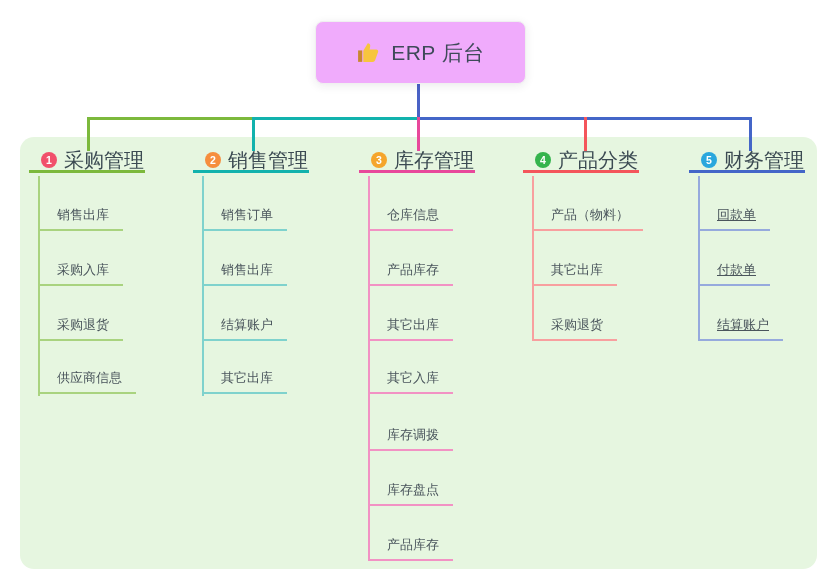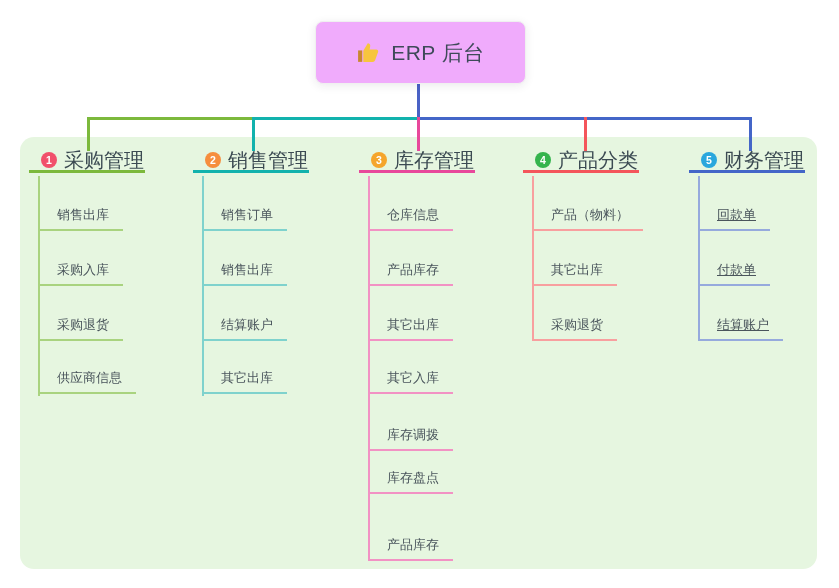--- a/index.html
+++ b/index.html
@@ -27,21 +27,21 @@
   .drop-5{left:749px;background:var(--b4);}
 
   
   .branch{position:absolute;top:0;height:588px;z-index:5;}
   .colA{left:29px}.colB{left:193px}.colC{left:359px}.colD{left:523px}.colE{left:689px}
   .bheader{position:absolute;top:150px;left:0;width:116px;height:23px;display:flex;align-items:center;gap:7px;padding-left:12px;box-sizing:border-box;border-bottom:3px solid;cursor:pointer;}
   .btitle{font-size:20px;font-weight:500;color:#3b4a52;white-space:nowrap;}
   .badge{width:16px;height:16px;border-radius:50%;color:#fff;font-size:10.5px;font-weight:700;display:flex;align-items:center;justify-content:center;flex:0 0 16px;line-height:1;}
   .vline{position:absolute;left:9px;top:176px;width:2px;}
   .child{position:absolute;left:9px;}
-  .r1{top:205px}.r2{top:260px}.r3{top:315px}.r4{top:368px}.r5{top:425px}.r6{top:468px}.r7{top:535px}
+  .r1{top:205px}.r2{top:260px}.r3{top:315px}.r4{top:368px}.r5{top:425px}.r6{top:480px}.r7{top:535px}
   .clabel{display:inline-block;white-space:nowrap;padding:0 14px 5px 19px;border-bottom:2px solid;font-size:13px;line-height:19px;color:#4a555c;cursor:pointer;}
 
   .b0 .bheader{border-color:var(--b0);} .b0 .badge{background:var(--b0g);} .b0 .vline{background:var(--b0l);} .b0 .clabel{border-color:var(--b0l);}
   .b1 .bheader{border-color:var(--b1);} .b1 .badge{background:var(--b1g);} .b1 .vline{background:var(--b1l);} .b1 .clabel{border-color:var(--b1l);}
   .b2 .bheader{border-color:var(--b2);} .b2 .badge{background:var(--b2g);} .b2 .vline{background:var(--b2l);} .b2 .clabel{border-color:var(--b2l);}
   .b3 .bheader{border-color:var(--b3);} .b3 .badge{background:var(--b3g);} .b3 .vline{background:var(--b3l);} .b3 .clabel{border-color:var(--b3l);}
   .b4 .bheader{border-color:var(--b4);} .b4 .badge{background:var(--b4g);} .b4 .vline{background:var(--b4l);} .b4 .clabel{border-color:var(--b4l);text-decoration:underline;}
   .h4{height:220px}.h7{height:385px}.h3{height:165px}
 </style>
 </head>

